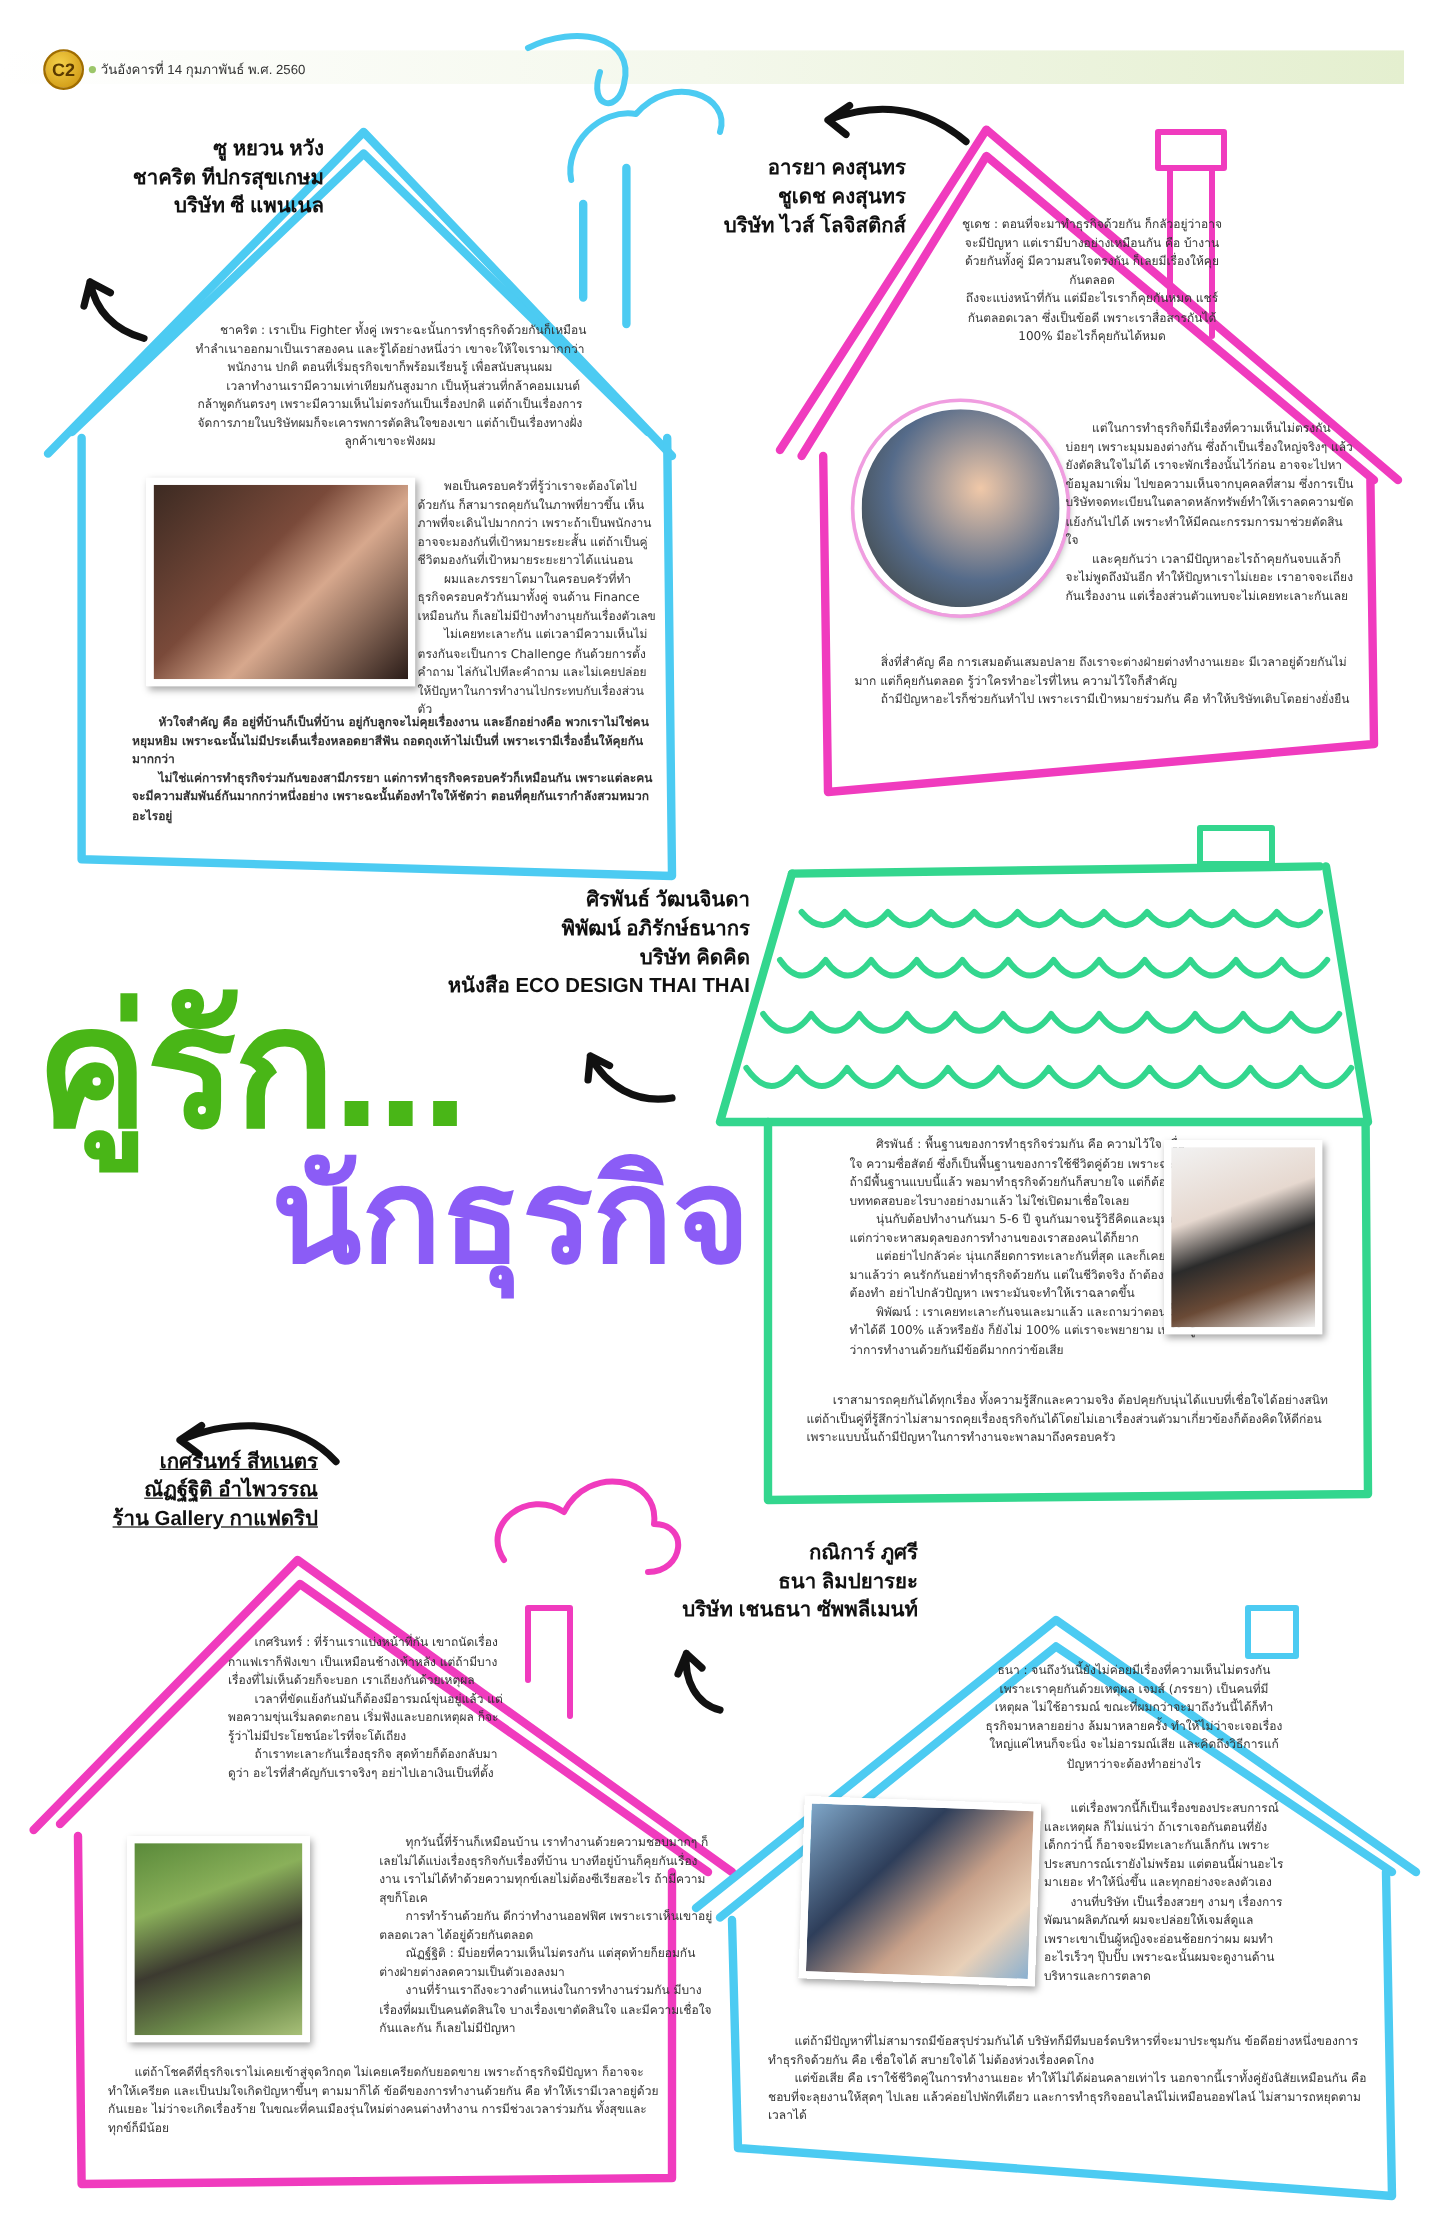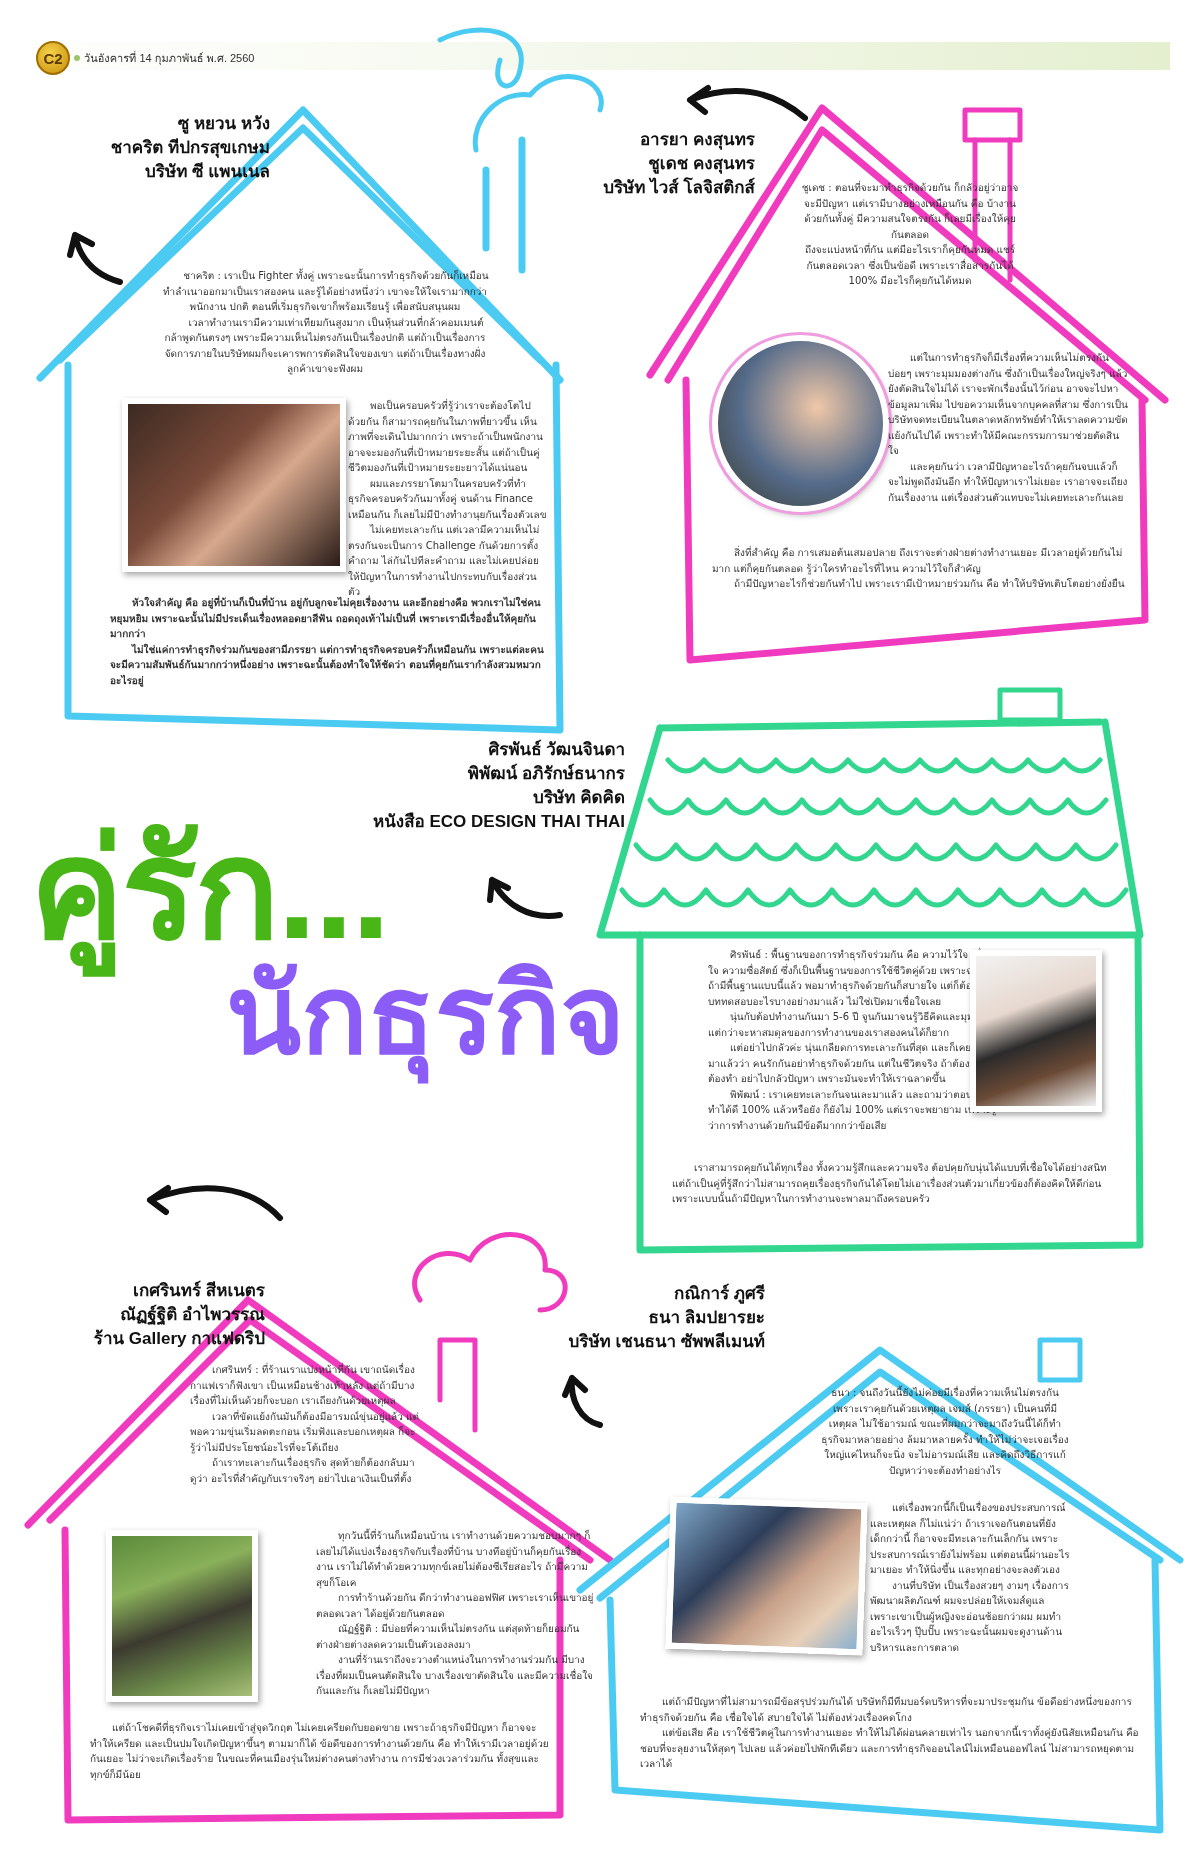--- a/index.html
+++ b/index.html
@@ -133,21 +133,21 @@
   <p>ศิรพันธ์ : พื้นฐานของการทำธุรกิจร่วมกัน คือ ความไว้ใจ เชื่อใจ ความซื่อสัตย์ ซึ่งก็เป็นพื้นฐานของการใช้ชีวิตคู่ด้วย เพราะฉะนั้นถ้ามีพื้นฐานแบบนี้แล้ว พอมาทำธุรกิจด้วยกันก็สบายใจ แต่ก็ต้องผ่านบททดสอบอะไรบางอย่างมาแล้ว ไม่ใช่เปิดมาเชื่อใจเลย</p>
   <p>นุ่นกับต้อปทำงานกันมา 5-6 ปี จูนกันมาจนรู้วิธีคิดและมุมมอง แต่กว่าจะหาสมดุลของการทำงานของเราสองคนได้ก็ยาก</p>
   <p>แต่อย่าไปกลัวค่ะ นุ่นเกลียดการทะเลาะกันที่สุด และก็เคยได้ยินมาแล้วว่า คนรักกันอย่าทำธุรกิจด้วยกัน แต่ในชีวิตจริง ถ้าต้องทำก็ต้องทำ อย่าไปกลัวปัญหา เพราะมันจะทำให้เราฉลาดขึ้น</p>
   <p>พิพัฒน์ : เราเคยทะเลาะกันจนเละมาแล้ว และถามว่าตอนนี้ทำได้ดี 100% แล้วหรือยัง ก็ยังไม่ 100% แต่เราจะพยายาม เพราะรู้ว่าการทำงานด้วยกันมีข้อดีมากกว่าข้อเสีย</p>
 </div>
 <div class="abs photo" style="left:970px;top:950px;width:120px;height:150px;background:linear-gradient(160deg,#f2f2f2,#e6d8cf 35%,#2b2b2b 55%,#6a4a36 75%,#f2f2f2);"></div>
 <div class="abs para" style="left:672px;top:1160px;width:450px;">
   <p>เราสามารถคุยกันได้ทุกเรื่อง ทั้งความรู้สึกและความจริง ต้อปคุยกับนุ่นได้แบบที่เชื่อใจได้อย่างสนิท แต่ถ้าเป็นคู่ที่รู้สึกว่าไม่สามารถคุยเรื่องธุรกิจกันได้โดยไม่เอาเรื่องส่วนตัวมาเกี่ยวข้องก็ต้องคิดให้ดีก่อน เพราะแบบนั้นถ้ามีปัญหาในการทำงานจะพาลมาถึงครอบครัว</p>
 </div>
 
-<div class="abs names" style="left:45px;top:1279px;width:220px;">
+<div class="abs names" style="left:45px;top:1206px;width:220px;text-decoration:underline;">
   <div>เกศรินทร์ สีหเนตร</div>
   <div>ณัฏฐ์ฐิติ อำไพวรรณ</div>
   <div>ร้าน Gallery กาแฟดริป</div>
 </div>
 <div class="abs para" style="left:190px;top:1362px;width:230px;">
   <p>เกศรินทร์ : ที่ร้านเราแบ่งหน้าที่กัน เขาถนัดเรื่องกาแฟเราก็ฟังเขา เป็นเหมือนช้างเท้าหลัง แต่ถ้ามีบางเรื่องที่ไม่เห็นด้วยก็จะบอก เราเถียงกันด้วยเหตุผล</p>
   <p>เวลาที่ขัดแย้งกันมันก็ต้องมีอารมณ์ขุ่นอยู่แล้ว แต่พอความขุ่นเริ่มลดตะกอน เริ่มฟังและบอกเหตุผล ก็จะรู้ว่าไม่มีประโยชน์อะไรที่จะโต้เถียง</p>
   <p>ถ้าเราทะเลาะกันเรื่องธุรกิจ สุดท้ายก็ต้องกลับมาดูว่า อะไรที่สำคัญกับเราจริงๆ อย่าไปเอาเงินเป็นที่ตั้ง</p>
 </div>
 <div class="abs photo" style="left:106px;top:1530px;width:140px;height:160px;background:linear-gradient(160deg,#5a8a3a,#8ab05a 30%,#3c3a30 55%,#6c8a4a 80%,#a8c078);"></div>

